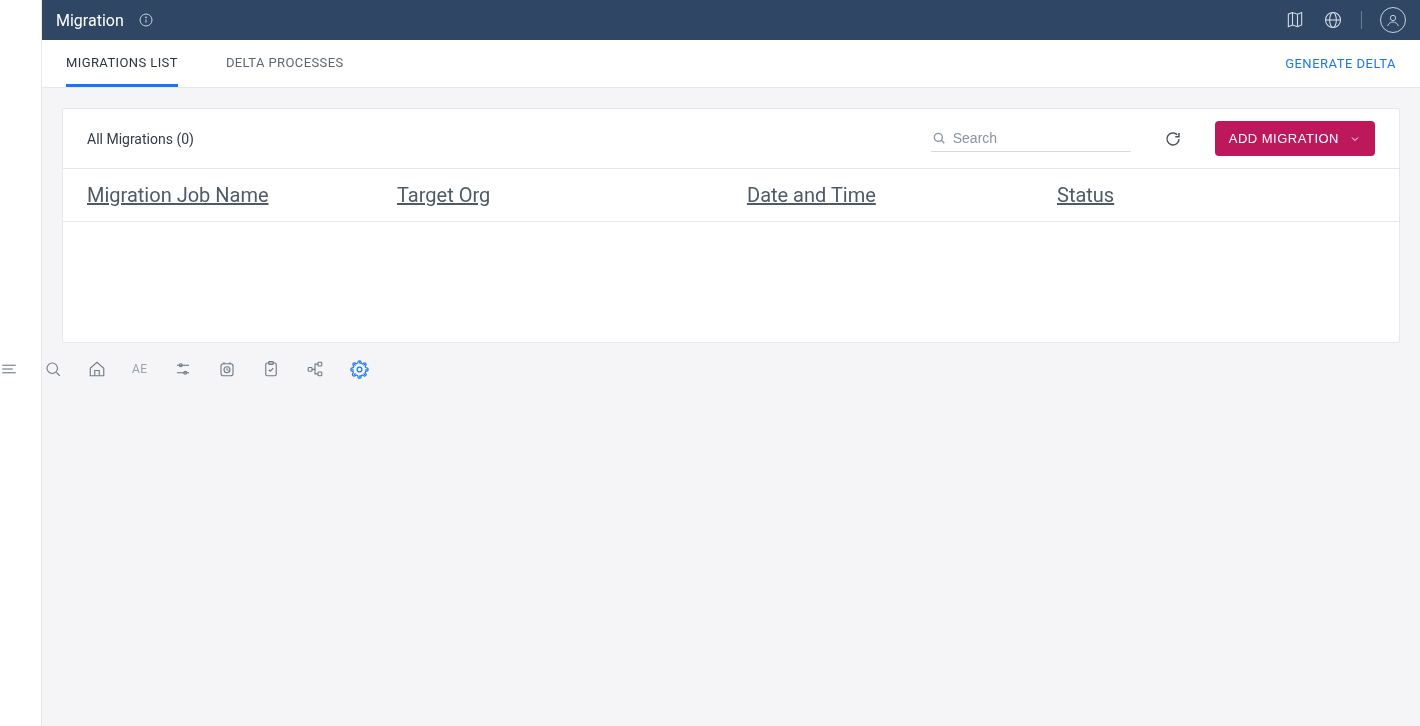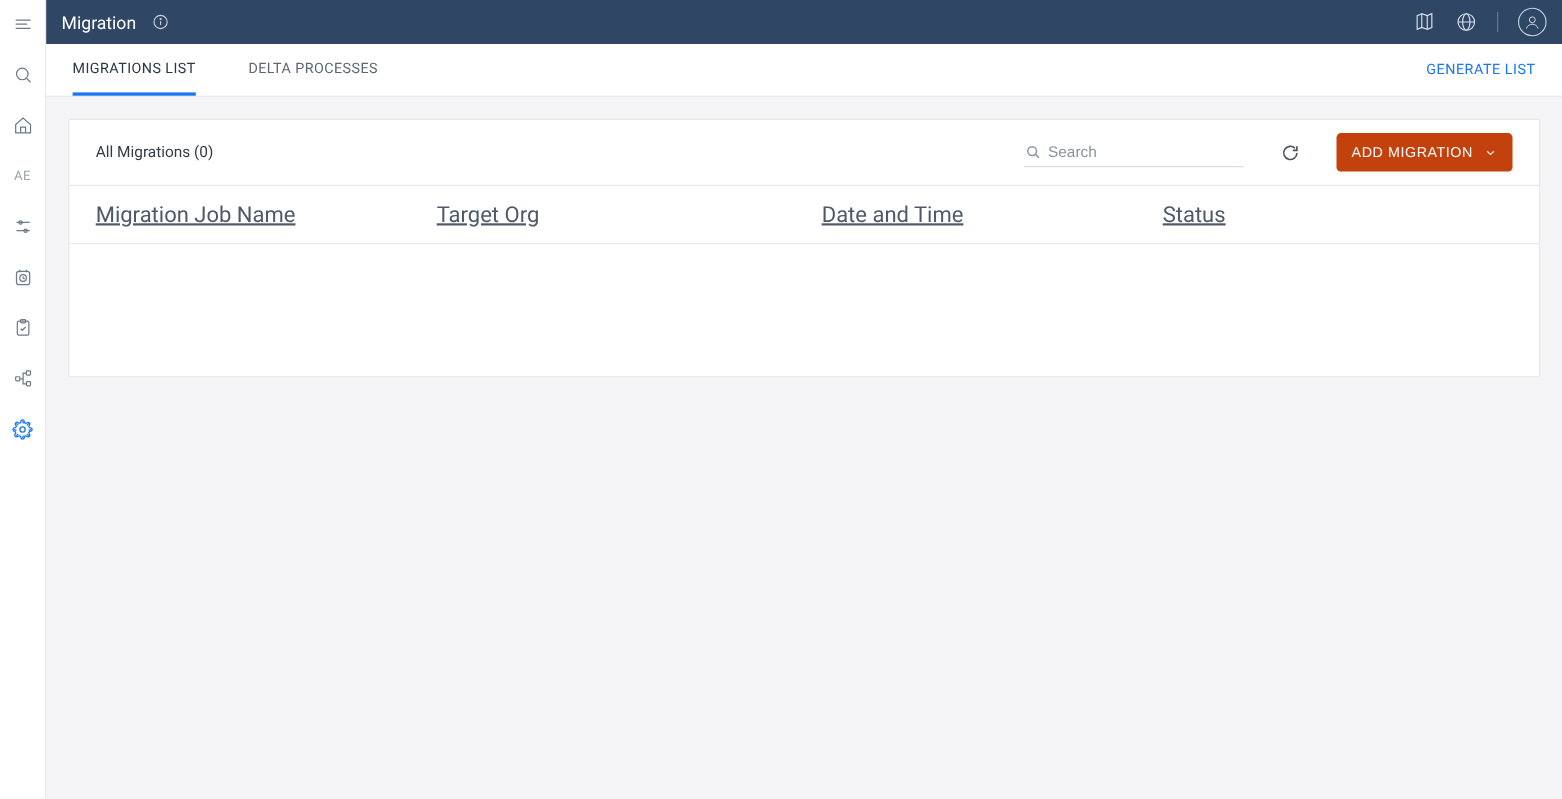--- a/index.html
+++ b/index.html
@@ -5,21 +5,21 @@
   * { box-sizing: border-box; margin: 0; padding: 0; }
   html, body { width: 100%; height: 100%; font-family: -apple-system, BlinkMacSystemFont, "Segoe UI", Roboto, Helvetica, Arial, sans-serif; background: #f5f5f7; color: #333; }
   body { display: flex; }
 
   
   .sidebar {
     width: 42px;
     background: #ffffff;
     border-right: 1px solid #e5e7eb;
     display: flex;
-    flex-direction: column;
+    flex-direction: row;
     align-items: center;
     padding-top: 12px;
     gap: 26px;
   }
   .sidebar .icon {
     width: 20px; height: 20px;
     color: #6f7b87;
     cursor: pointer;
     display: flex; align-items: center; justify-content: center;
   }
@@ -139,21 +139,21 @@
     width: 100%;
     background: transparent;
   }
   .search-wrap input::placeholder { color: #8a94a0; }
   .refresh {
     width: 20px; height: 20px; color: #4a535e;
     cursor: pointer;
     display:flex;align-items:center;justify-content:center;
   }
   .add-btn {
-    background: #c2410c;
+    background: #be185d;
     color: #ffffff;
     border: none;
     border-radius: 4px;
     padding: 10px 14px;
     font-size: 13px;
     letter-spacing: 0.5px;
     display: flex; align-items: center; gap: 10px;
     cursor: pointer;
   }
   .add-btn .chev { display:flex; }
@@ -283,21 +283,21 @@
 
   <div class="tabbar">
     <div class="tab active">
       <span>MIGRATIONS LIST</span>
     </div>
     <div class="tab">
       <span>DELTA PROCESSES</span>
     </div>
     <div class="spacer"></div>
     <div class="generate">
-      <span>GENERATE LIST</span>
+      <span>GENERATE DELTA</span>
     </div>
   </div>
 
   <div class="content">
     <div class="panel">
 
       <div class="panel-header">
         <span class="panel-title">All Migrations (0)</span>
         <div class="spacer"></div>
         <div class="search-wrap">

